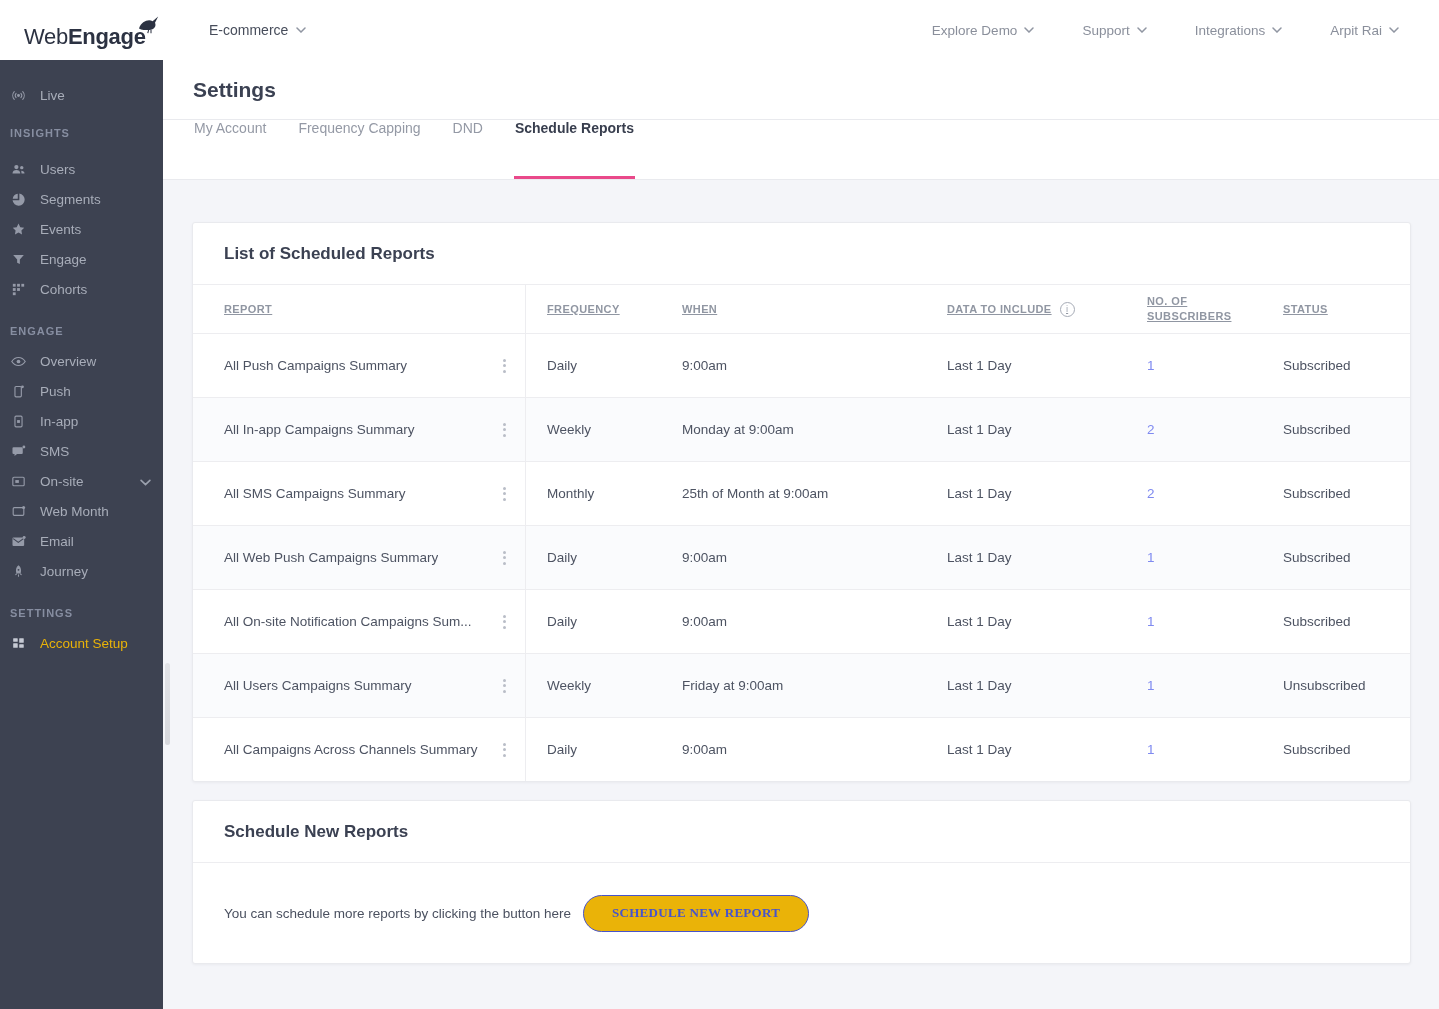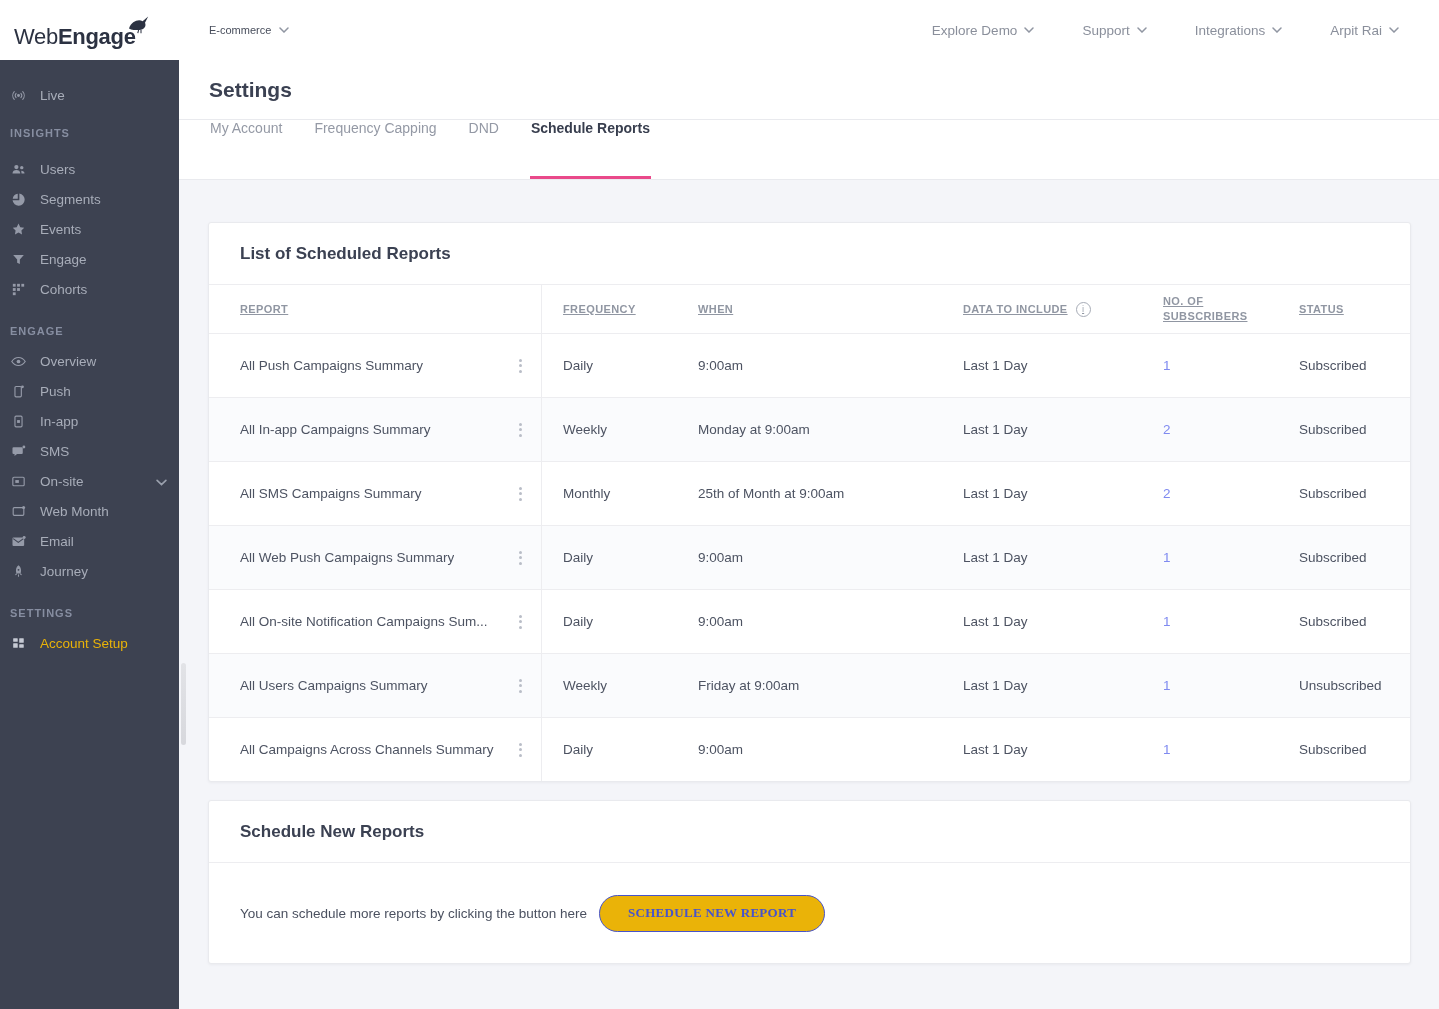--- a/index.html
+++ b/index.html
@@ -1,34 +1,34 @@
 <!DOCTYPE html>
 <html><head>
 <meta charset="utf-8">
 <style>
   * { margin:0; padding:0; box-sizing:border-box; }
   html,body { width:1439px; height:1009px; overflow:hidden; }
   body { font-family:"Liberation Sans", sans-serif; background:#fff; color:#4d5362; }
 
   
   .topbar { height:60px; display:flex; align-items:center; background:#fff; position:relative; z-index:5; }
-  .logo-area { width:179px; padding-left:14px; display:flex; align-items:flex-end;margin-top:14px; }
+  .logo-area { width:179px; padding-left:24px; display:flex; align-items:flex-end;margin-top:14px; }
   .logo-text { font-size:22px; color:#2c3242; letter-spacing:-0.3px; line-height:1; position:relative; }
   .logo-web { font-weight:400; }
   .logo-engage { font-weight:800; }
   .bird { position:absolute; right:-14px; top:-12px; }
-  .proj-select { display:flex; align-items:center; gap:8px; padding-left:30px; font-size:11px; color:#474d5b; cursor:pointer; }
+  .proj-select { display:flex; align-items:center; gap:8px; padding-left:30px; font-size:14px; color:#474d5b; cursor:pointer; }
   .top-spacer { flex:1; }
   .top-nav { display:flex; align-items:center; gap:48px; padding-right:40px;justify-content:center; }
   .top-nav-item { display:flex; align-items:center; gap:7px; font-size:13.5px; color:#8a8f9b; cursor:pointer; }
   .chev { color:#9096a2; display:inline-flex; }
 
   
   .shell { display:flex; height:949px; }
-  .sidebar { width:179px; background:#3d4251; flex:none; padding-top:20px; }
+  .sidebar { width:163px; background:#3d4251; flex:none; padding-top:20px; }
   .snav-item { height:30px; display:flex; align-items:center; gap:13px; padding:0 12px 0 10px; color:#a8adb9; font-size:13.5px; cursor:pointer; }
   .snav-item .icn { color:#959aa8; }
   .snav-item.bright { color:#eab308; }
   .snav-item.bright .icn { color:#c6cad4; }
   .snav-head { height:30px; display:flex; align-items:center; padding-left:10px; margin-top:12px; color:#878ea1; font-size:11px; font-weight:700; letter-spacing:1px; }
   .snav-head.first { margin-top:8px; margin-bottom:6px; }
   .icn { width:17px; height:17px; flex:none; }
   .snav-chev { margin-left:auto; color:#9aa0ad; }
 
   

